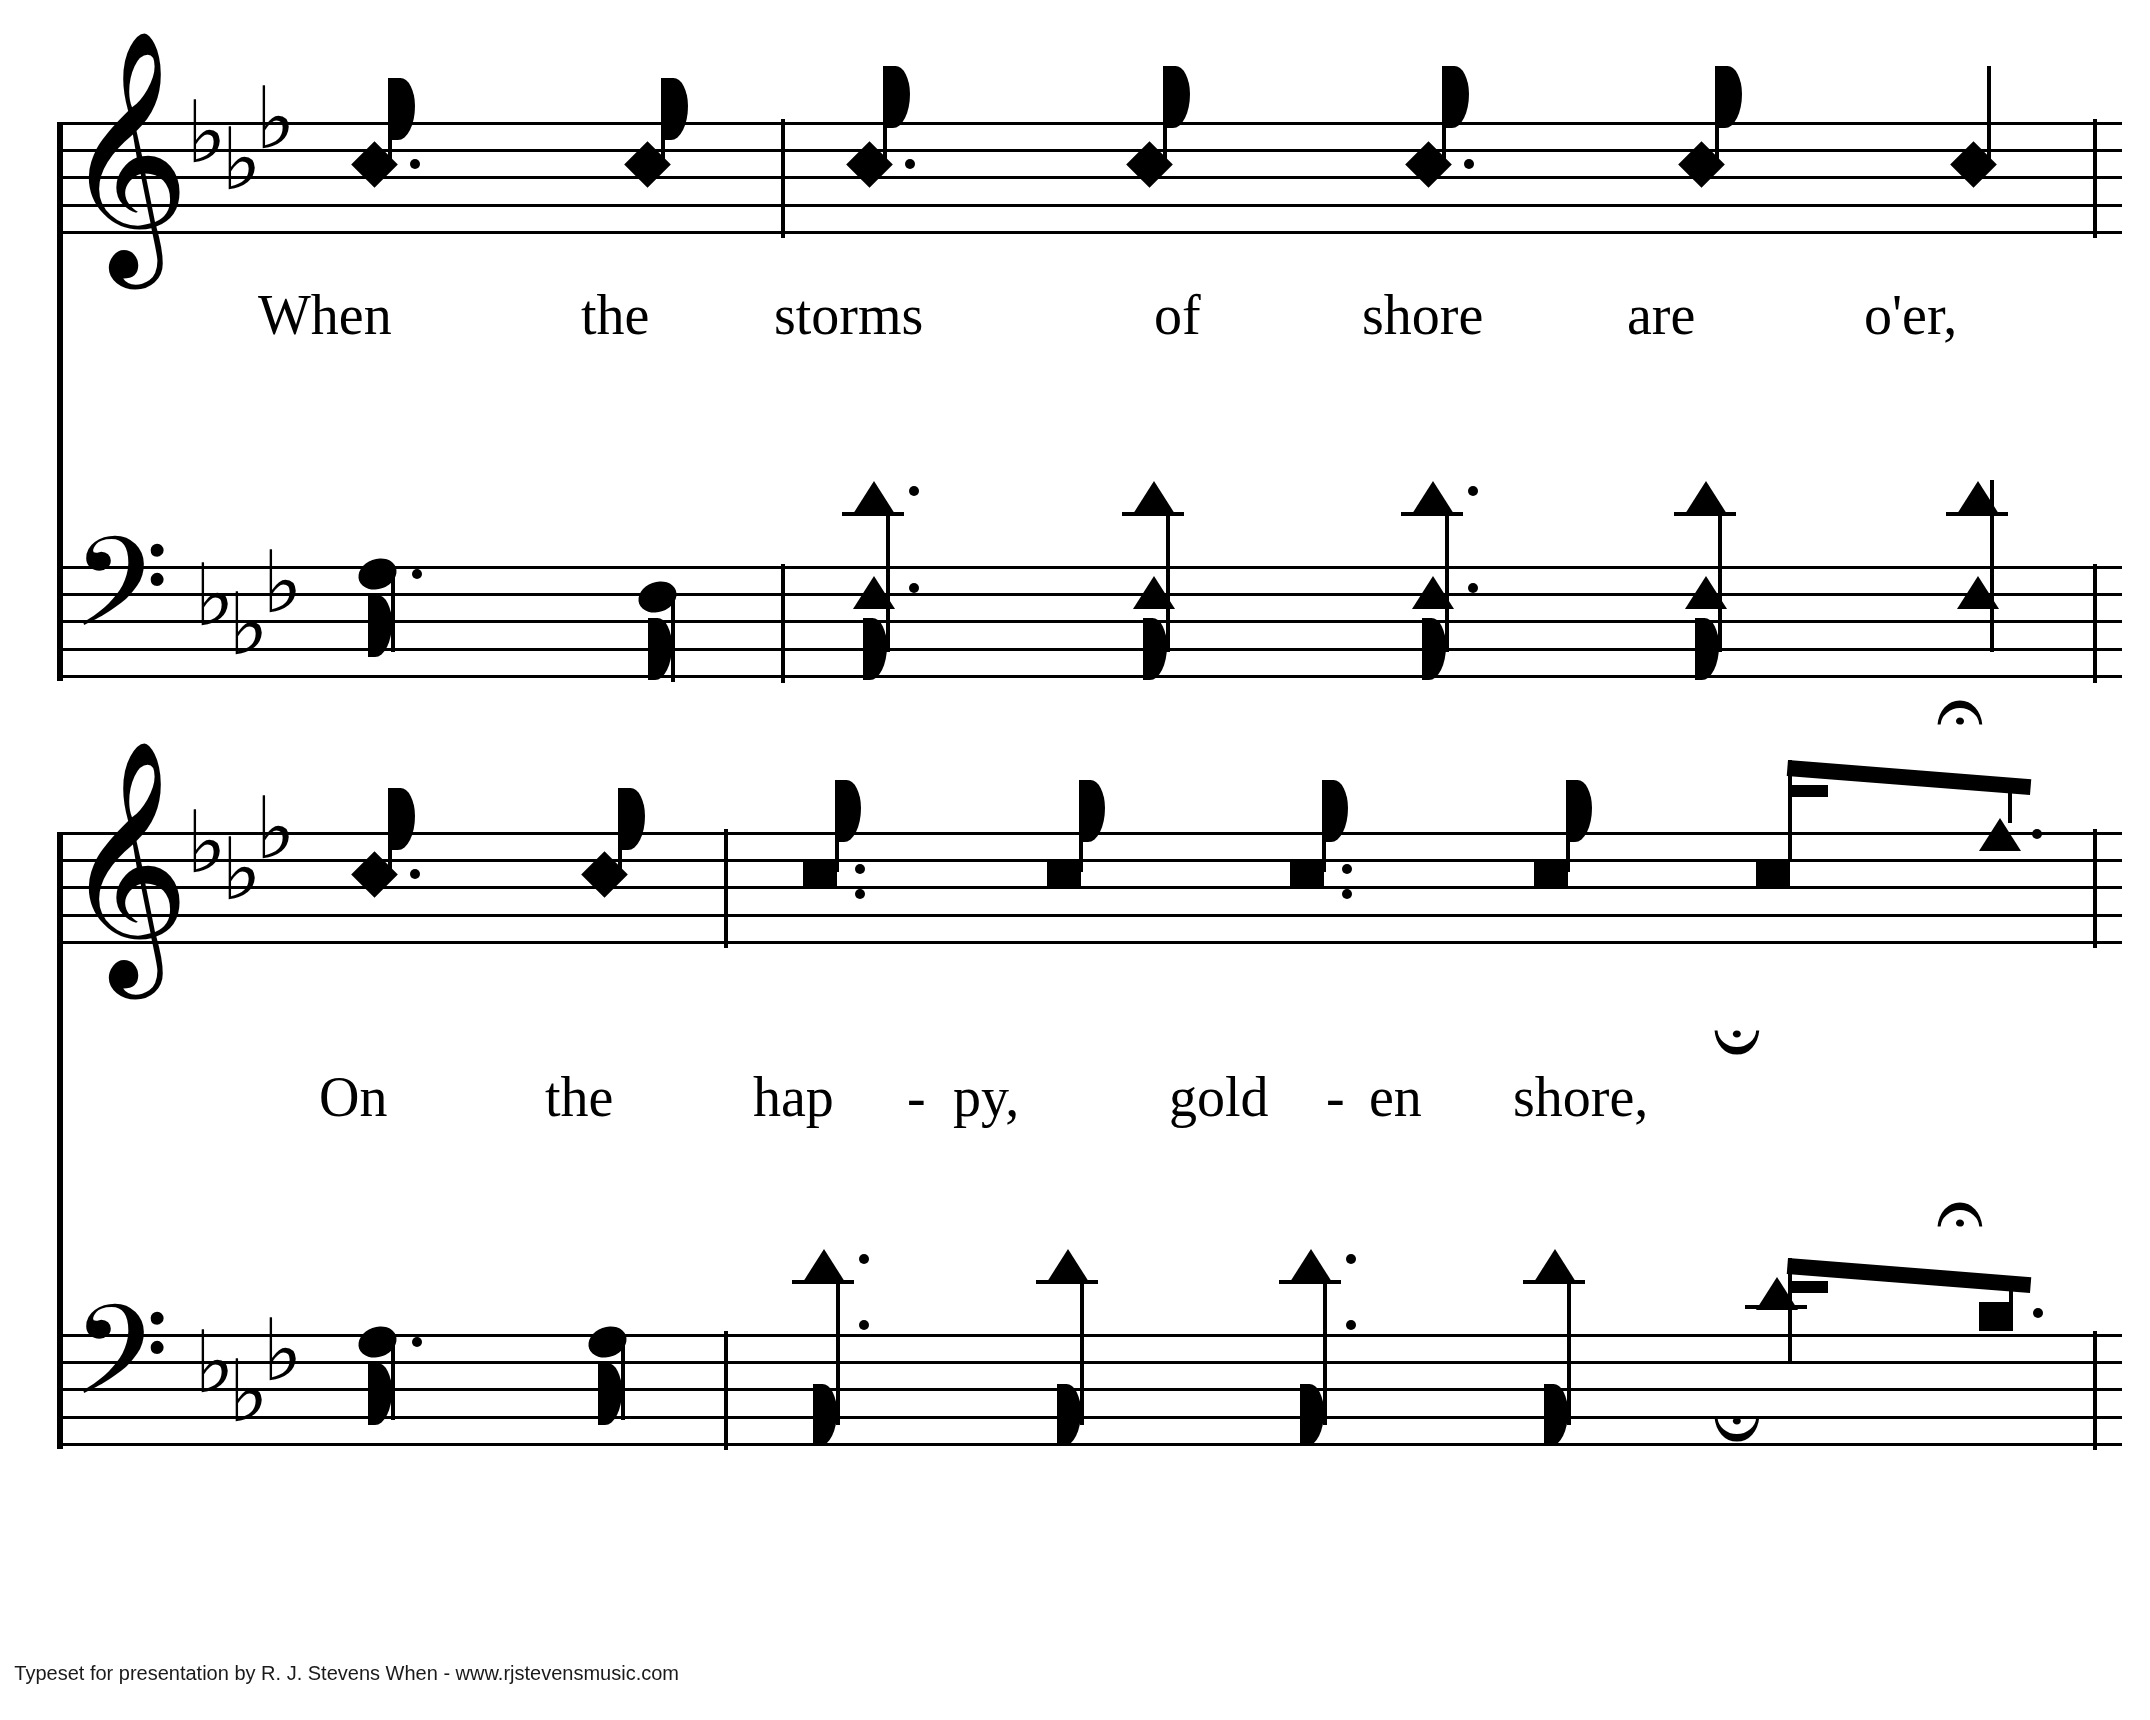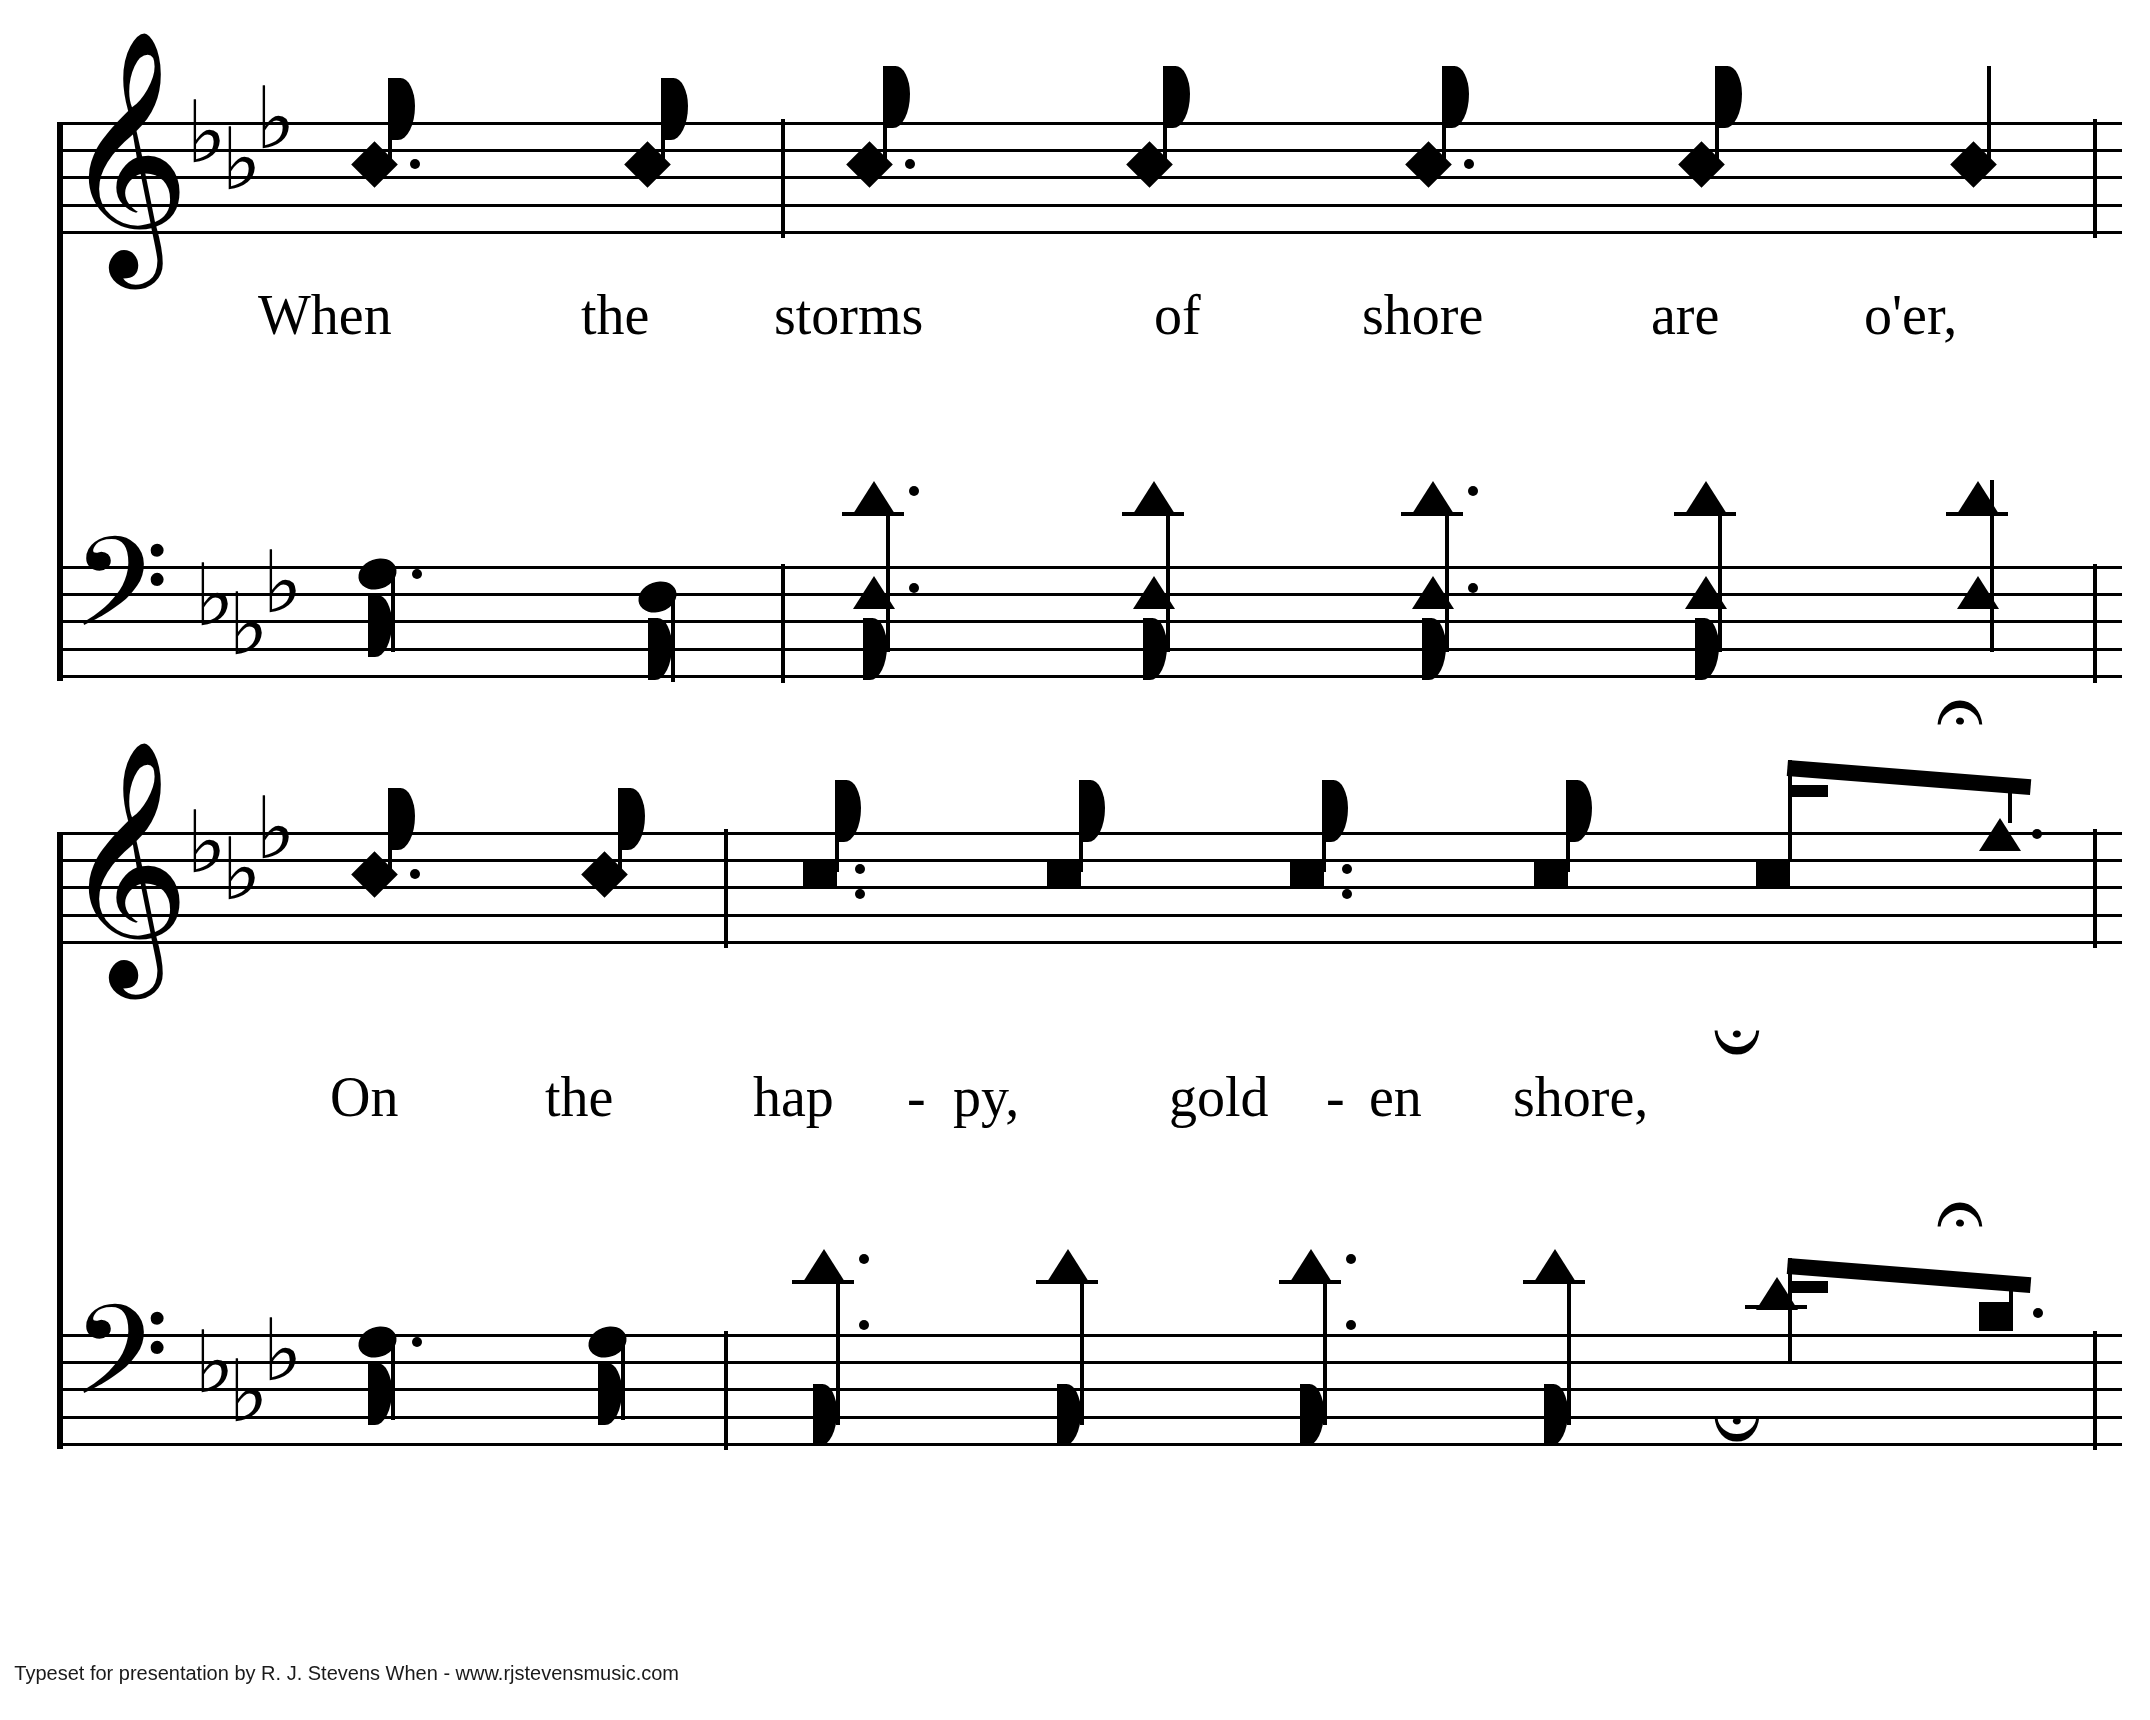--- a/index.html
+++ b/index.html
@@ -241,21 +241,21 @@
     </div>
 
     <div class="barline thin" style="left:2050px; top:-2.9px; height:119px;"></div>
 
     <div class="lyricline" style="top:165px;">
       <div class="syl" style="left:215px;">When</div>
       <div class="syl" style="left:538px;">the</div>
       <div class="syl" style="left:731px;">storms</div>
       <div class="syl" style="left:1111px;">of</div>
       <div class="syl" style="left:1319px;">shore</div>
-      <div class="syl" style="left:1584px;margin-left:24px;">are</div>
+      <div class="syl" style="left:1584px;">are</div>
       <div class="syl" style="left:1821px;">o'er,</div>
     </div>
 
     <div class="staff" style="top:444px;">
       <div class="line l0"></div>
       <div class="line l1"></div>
       <div class="line l2"></div>
       <div class="line l3"></div>
       <div class="line l4"></div>
     </div>
@@ -398,21 +398,21 @@
       <div class="stem" style="left:29px; top:-52px; height:43px;"></div>
       <div class="dot" style="left:53px; top:-2.9px;"></div>
     </div>
 
     <div class="fermata" style="left:1893px; top:-165px;">𝄐</div>
     <div class="fermata" style="left:1670px; top:165px;">𝄑</div>
 
     <div class="barline thin" style="left:2050px; top:-2.9px; height:119px;"></div>
 
     <div class="lyricline" style="top:237px;">
-      <div class="syl" style="left:287px;">On</div>
+      <div class="syl" style="left:276px;">On</div>
       <div class="syl" style="left:502px;">the</div>
       <div class="syl" style="left:710px;">hap</div>
       <div class="syl" style="left:864px;">-</div>
       <div class="syl" style="left:910px;">py,</div>
       <div class="syl" style="left:1126px;">gold</div>
       <div class="syl" style="left:1283px;">-</div>
       <div class="syl" style="left:1326px;">en</div>
       <div class="syl" style="left:1470px;">shore,</div>
     </div>
 

